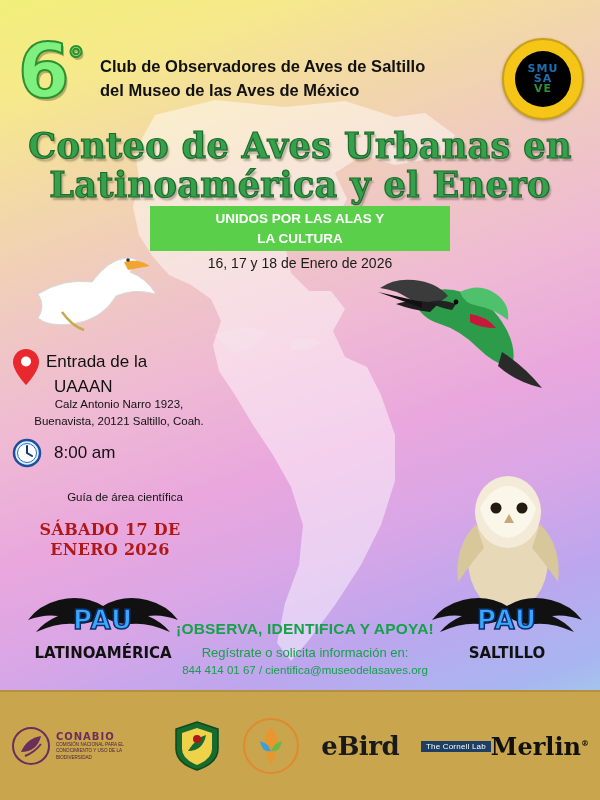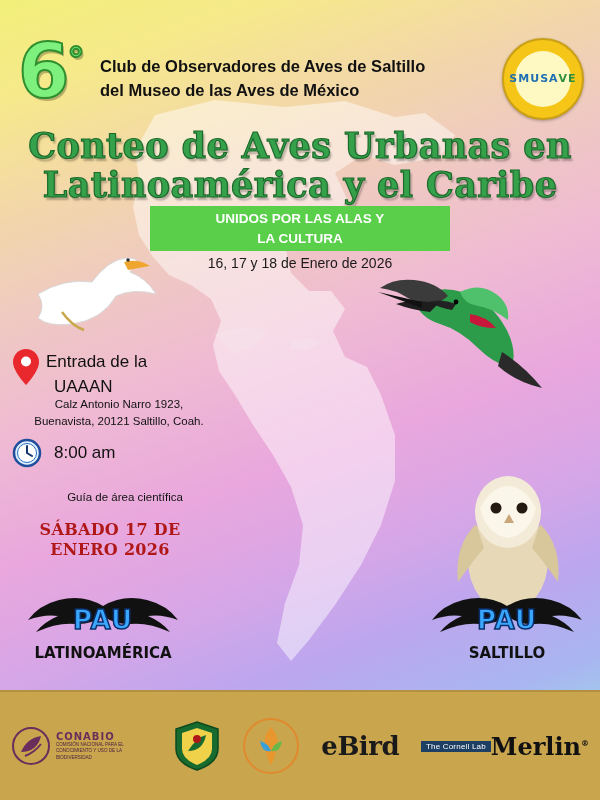--- a/index.html
+++ b/index.html
@@ -50,23 +50,23 @@
   .logo-circ{
     position:absolute;right:16px;top:38px;width:78px;height:78px;
     border-radius:50%;
     background:#f5c518;
     border:2px solid #caa017;
     box-shadow:0 1px 3px rgba(0,0,0,.3);
     overflow:hidden;
   }
   .logo-circ .inner{
     position:absolute;left:11px;top:11px;width:56px;height:56px;
-    border-radius:50%;background:#fef9c3;
+    border-radius:50%;background:#000000;
     display:flex;align-items:center;justify-content:center;
-    flex-direction:row;
+    flex-direction:column;
   }
   .logo-circ .inner b{
     display:block;font-size:11px;line-height:10px;color:#1f6fb2;
     font-family:"DejaVu Sans",sans-serif;letter-spacing:1px;
   }
   .logo-circ .inner b.green{color:#2f8f3f;}
 
   
   .title{
     position:absolute;left:0;top:126px;width:600px;text-align:center;
@@ -207,21 +207,21 @@
   <div class="logo-circ">
     <div class="inner">
       <b>SMU</b>
       <b>SA</b>
       <b class="green">VE</b>
     </div>
   </div>
 
   <div class="title">
     <div>Conteo de Aves Urbanas en</div>
-    <div>Latinoamérica y el Caribe</div>
+    <div>Latinoamérica y el Enero</div>
   </div>
 
   <div class="slogan">
     <div>UNIDOS POR LAS ALAS Y</div>
     <div>LA CULTURA</div>
   </div>
 
   <div class="dates">16, 17 y 18 de Enero de 2026</div>
 
   <svg class="bird" id="egret" viewBox="0 0 150 110" xmlns="http://www.w3.org/2000/svg">
@@ -299,20 +299,25 @@
     <div class="wing">
       <svg viewBox="0 0 150 46" xmlns="http://www.w3.org/2000/svg">
         <path d="M75,10 q-20,-12 -44,-6 q-20,5 -31,20 q16,-6 30,-4 q-14,6 -22,16 q22,-10 40,-8 q14,1 27,-8 z" fill="#111"></path>
         <path d="M75,10 q20,-12 44,-6 q20,5 31,20 q-16,-6 -30,-4 q14,6 22,16 q-22,-10 -40,-8 q-14,1 -27,-8 z" fill="#111"></path>
       </svg>
       <div class="word">PAU</div>
     </div>
     <div class="sub">SALTILLO</div>
   </div>
 
+  <div class="cta">
+    <div class="line1">¡OBSERVA, IDENTIFICA Y APOYA!</div>
+    <div class="line2">Regístrate o solicita información en:</div>
+    <div class="line3">844 414 01 67 / cientifica@museodelasaves.org</div>
+  </div>
 
   <div class="footer">
 
     <div class="f-item conabio">
       <svg class="mark" viewBox="0 0 40 40" xmlns="http://www.w3.org/2000/svg">
         <circle cx="20" cy="20" r="18" fill="none" stroke="#6b2d5c" stroke-width="2"></circle>
         <path d="M10,26 q6,-14 20,-16 q-4,16 -20,16 z" fill="#6b2d5c"></path>
         <path d="M14,30 q10,-4 16,-12" stroke="#6b2d5c" stroke-width="2" fill="none"></path>
       </svg>
       <div class="txt">

